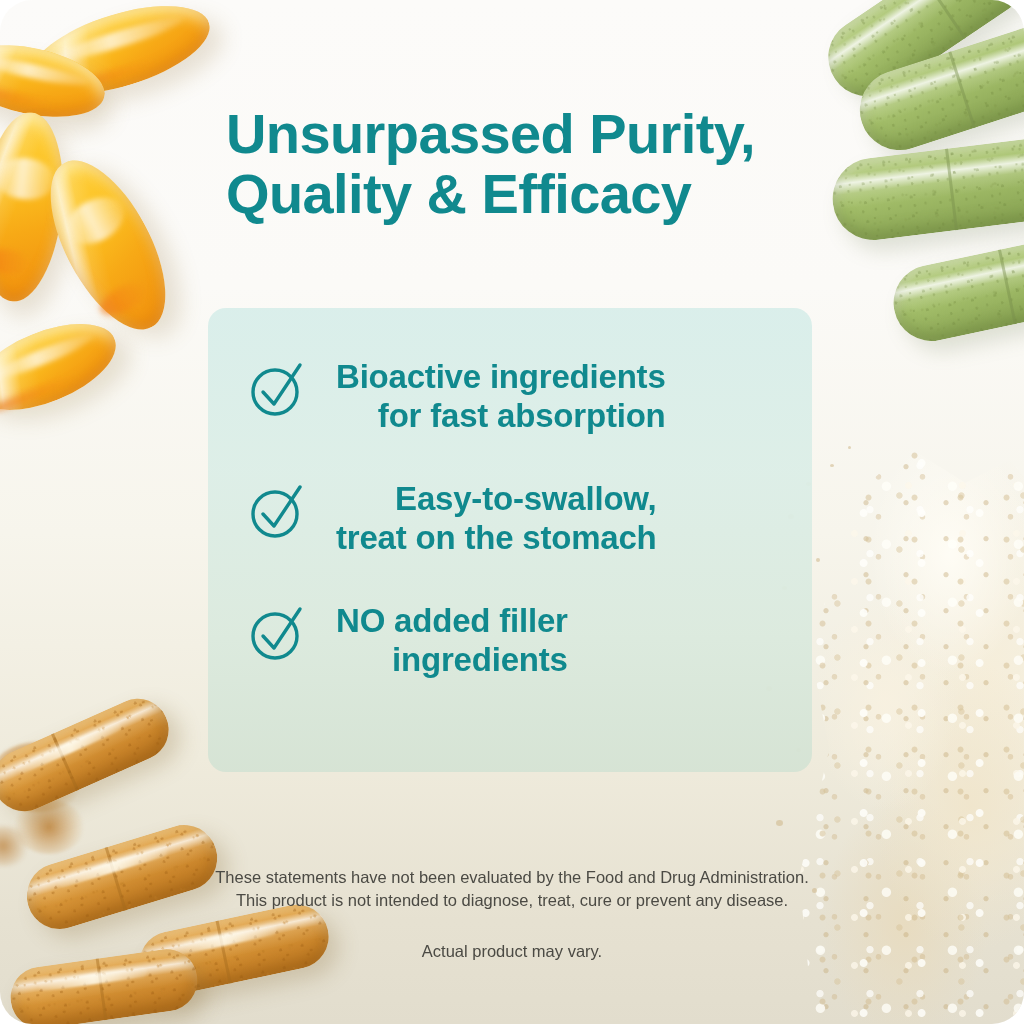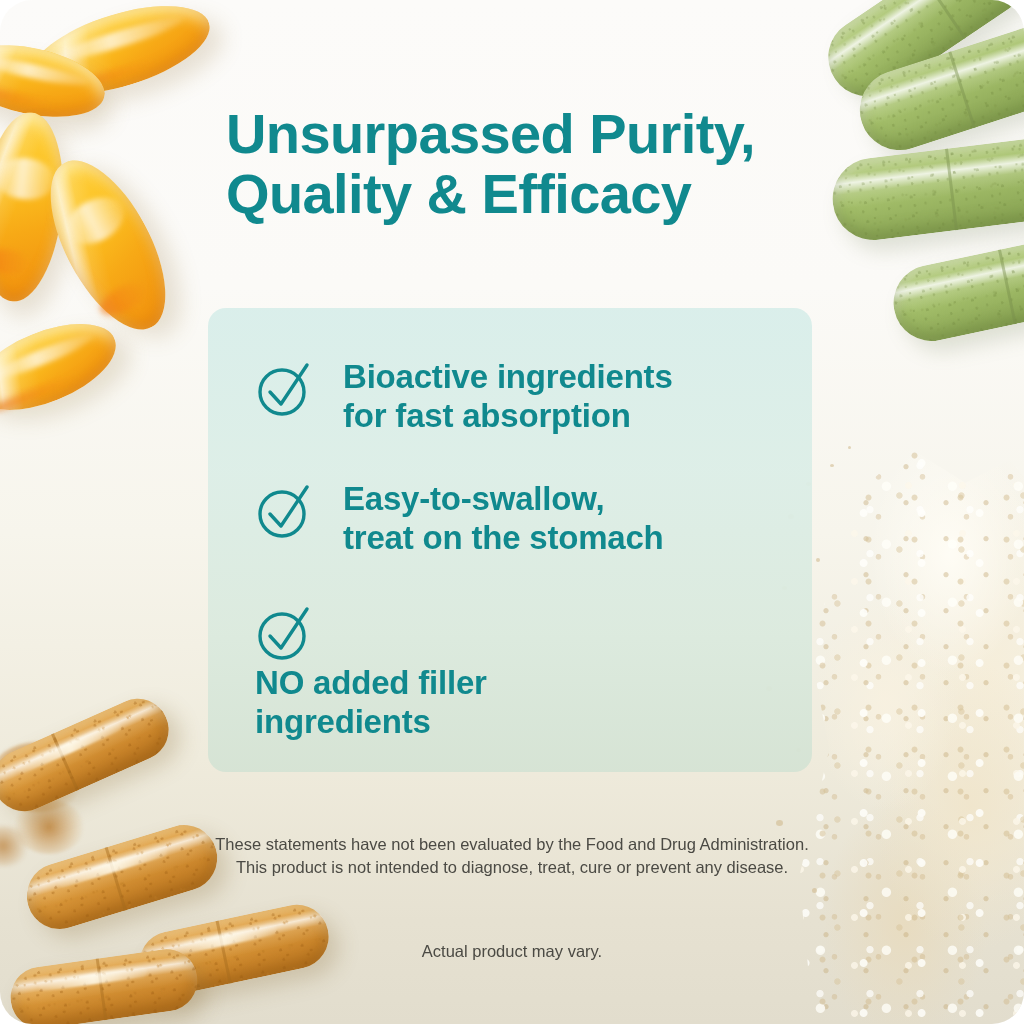--- a/index.html
+++ b/index.html
@@ -214,30 +214,31 @@
     border-radius: 18px;
     background: linear-gradient(180deg,
         rgba(216,238,234,0.94) 0%,
         rgba(220,238,231,0.95) 35%,
         rgba(219,234,222,0.95) 70%,
         rgba(213,227,212,0.96) 100%);
   }
 
   .benefits {
     position: absolute;
-    left: 255px;
+    left: 248px;
     top: 356px;
     width: 540px;
+    text-align: right;
   }
   .benefit {
     display: flex;
     align-items: flex-start;
     margin-bottom: 42px;
   }
-  .benefit:last-child { margin-bottom: 0; flex-direction: column; }
+  .benefit:last-child { margin-bottom: 0; }
 
   .check-icon {
     flex: 0 0 auto;
     width: 58px;
     height: 58px;
     margin-right: 30px;
     margin-top: 4px;
   }
   .benefit-text {
     font-size: 33px;
@@ -246,21 +247,21 @@
     letter-spacing: -0.2px;
     color: #10898e;
     white-space: pre-line;
     padding-top: 2px;
   }
 
   
   .disclaimer {
     position: absolute;
     left: 212px;
-    top: 833px;
+    top: 866px;
     width: 600px;
     text-align: center;
     color: #4b4a44;
     font-size: 16.5px;
     line-height: 1.42;
     white-space: pre-line;
   }
   .disclaimer-note {
     position: absolute;
     left: 212px;

